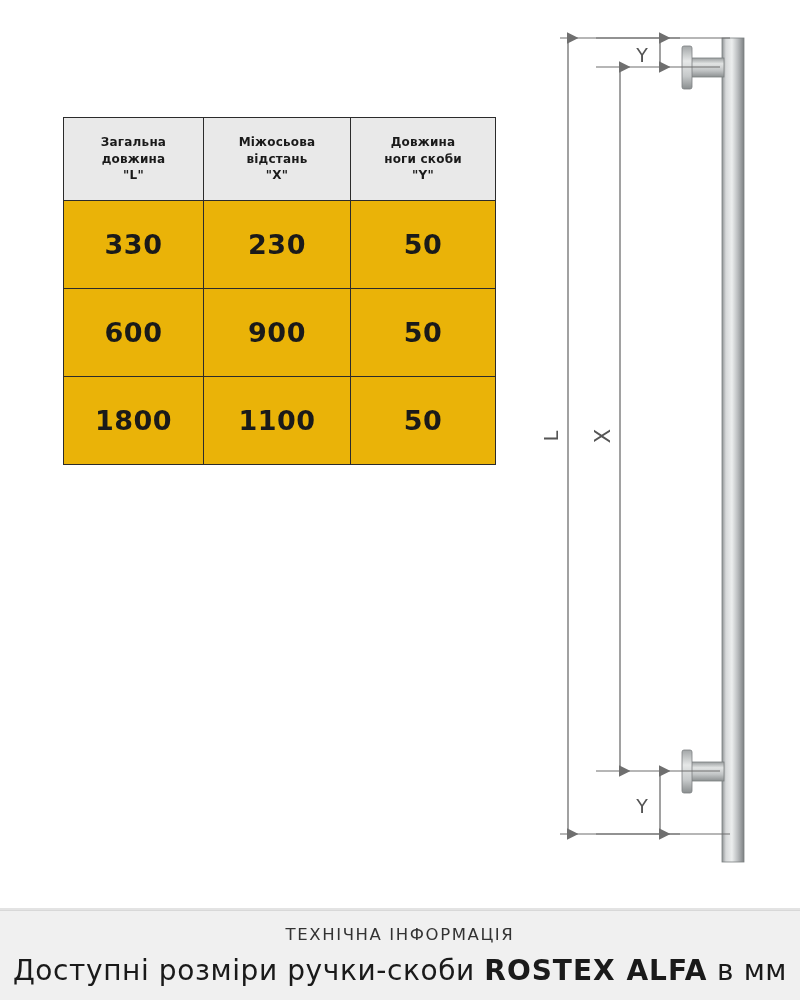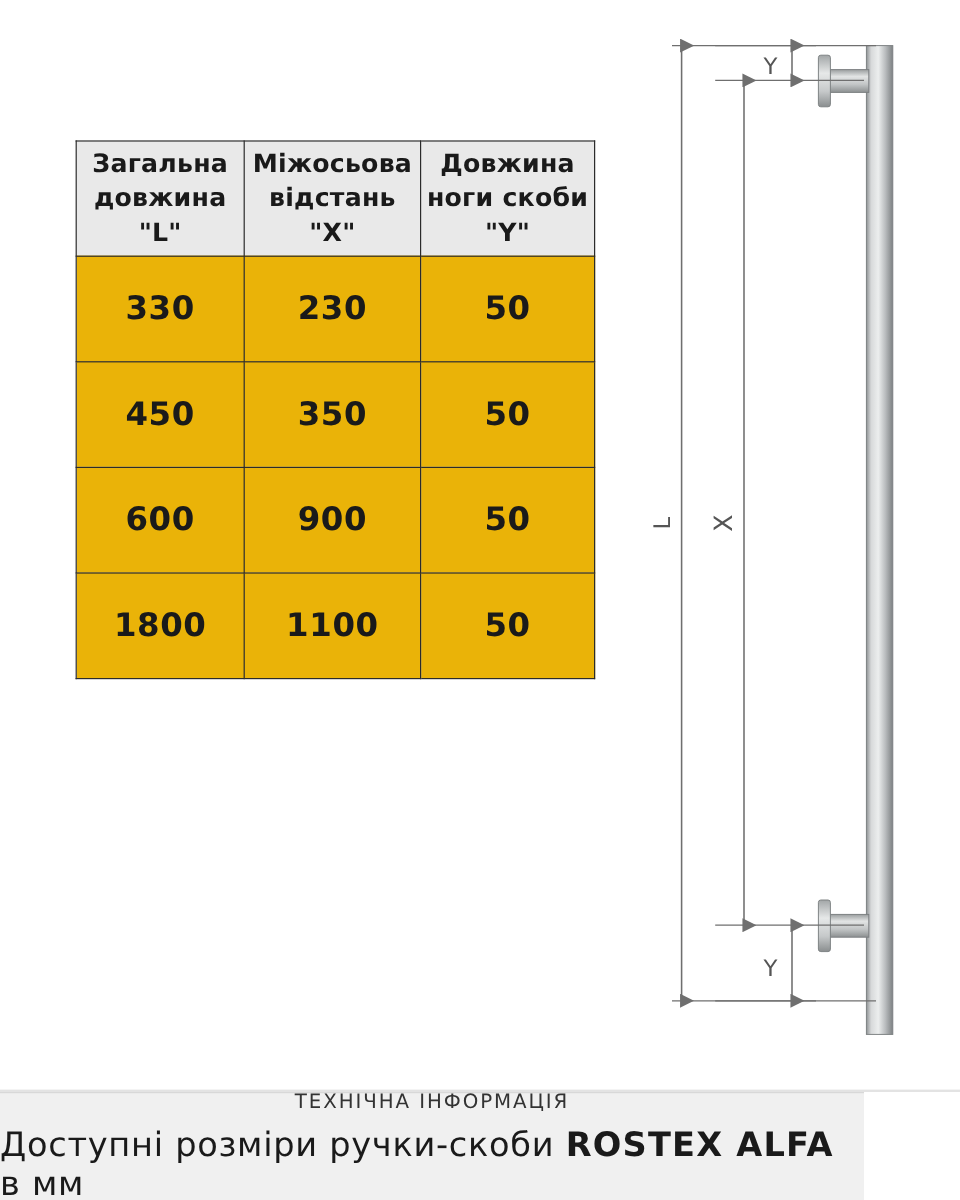--- a/index.html
+++ b/index.html
@@ -32,22 +32,22 @@
     width: 432px;
     table-layout: fixed;
   }
   table.spec th, table.spec td {
     border: 1px solid #2b2b2b;
     text-align: center;
     vertical-align: middle;
   }
   table.spec th {
     background: #e9e9e9;
-    height: 94px;
-    font-size: 21px;
+    height: 83px;
+    font-size: 12px;
     font-weight: bold;
     line-height: 1.38;
     padding: 4px 2px;
     letter-spacing: 0.2px;
   }
   table.spec td {
     background: #eab308;
     height: 88px;
     font-size: 27px;
     font-weight: bold;
@@ -65,21 +65,21 @@
     width: 262px;
     height: 860px;
   }
   .drawing svg { display: block; }
 
   
   .footer {
     position: absolute;
     left: 0;
     top: 910px;
-    width: 720px;
+    width: 800px;
     height: 90px;
     background: #f0f0f0;
     border-top: 1px solid #d8d8d8;
     display: flex;
     flex-direction: column;
     align-items: center;
     justify-content: center;
   }
   .footer-title {
     font-size: 16.5px;
@@ -130,25 +130,20 @@
             <div>Довжина</div>
             <div>ноги скоби</div>
             <div>"Y"</div>
           </th>
         </tr>
       </thead>
       <tbody>
         <tr>
           <td>330</td>
           <td>230</td>
-          <td>50</td>
-        </tr>
-        <tr>
-          <td>450</td>
-          <td>350</td>
           <td>50</td>
         </tr>
         <tr>
           <td>600</td>
           <td>900</td>
           <td>50</td>
         </tr>
         <tr>
           <td>1800</td>
           <td>1100</td>

